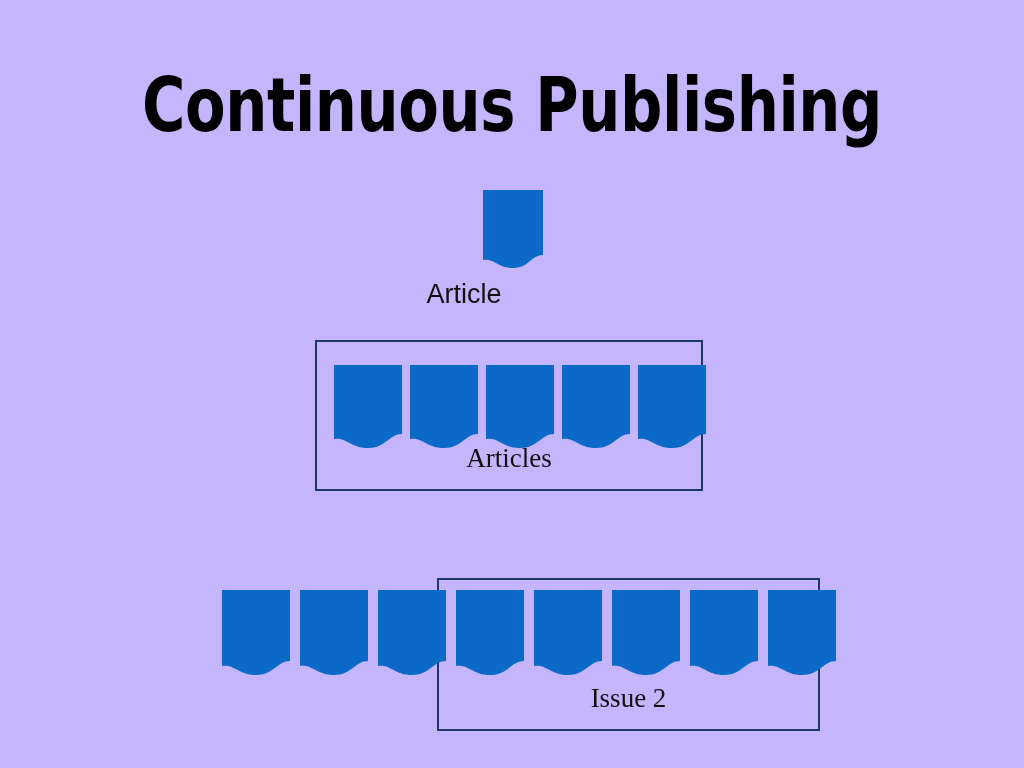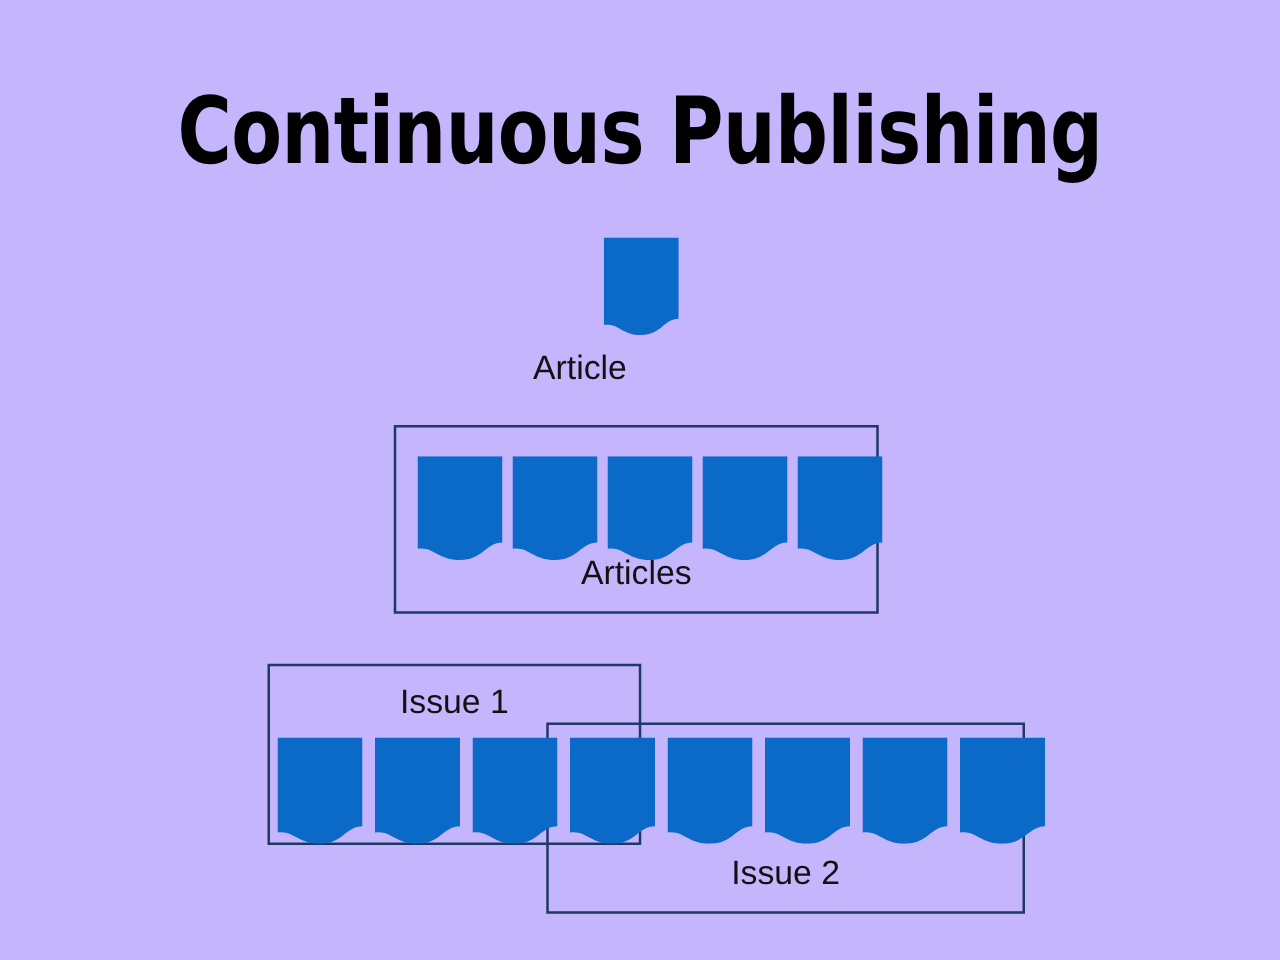--- a/index.html
+++ b/index.html
@@ -42,21 +42,21 @@
   
   .group-box {
     position: absolute;
     border: 2px solid #1F3864;
     background: transparent;
     box-sizing: border-box;
   }
 
   .group-label {
     position: absolute;
-    font-family: Liberation Sans, sans-serif;
+    font-family: Liberation Serif, serif;
     font-weight: 400;
     color: #111111;
     white-space: nowrap;
     text-align: center;
     left: 0;
     width: 100%;
   }
 
   .icon-row {
     position: absolute;
@@ -187,23 +187,20 @@
         <path d="M0,0 L68,0 L68,69 C55,69 52,83 34,83 C16,83 13,72 0,74 Z" fill="#0B69C7"></path>
       </svg>
     </span>
     <span class="article-icon">
       <svg width="68" height="83" viewBox="0 0 68 83" xmlns="http://www.w3.org/2000/svg" aria-hidden="true">
         <path d="M0,0 L68,0 L68,69 C55,69 52,83 34,83 C16,83 13,72 0,74 Z" fill="#0B69C7"></path>
       </svg>
     </span>
   </div>
 
-  <div id="issue1-box" class="group-box" style="border-color: rgb(31, 56, 100);">
-    <div id="issue1-label" class="group-label" style="color: rgb(17, 17, 17);">Issue 1</div>
-  </div>
 
   <div id="issue2-box" class="group-box" style="border-color: rgb(31, 56, 100);">
     <div id="issue2-label" class="group-label" style="color: rgb(17, 17, 17);">Issue 2</div>
   </div>
 
   <div id="issues-row" class="icon-row">
     <span class="article-icon">
       <svg width="68" height="85" viewBox="0 0 68 85" xmlns="http://www.w3.org/2000/svg" aria-hidden="true">
         <path d="M0,0 L68,0 L68,71 C55,71 52,85 34,85 C16,85 13,74 0,76 Z" fill="#0B69C7"></path>
       </svg>

